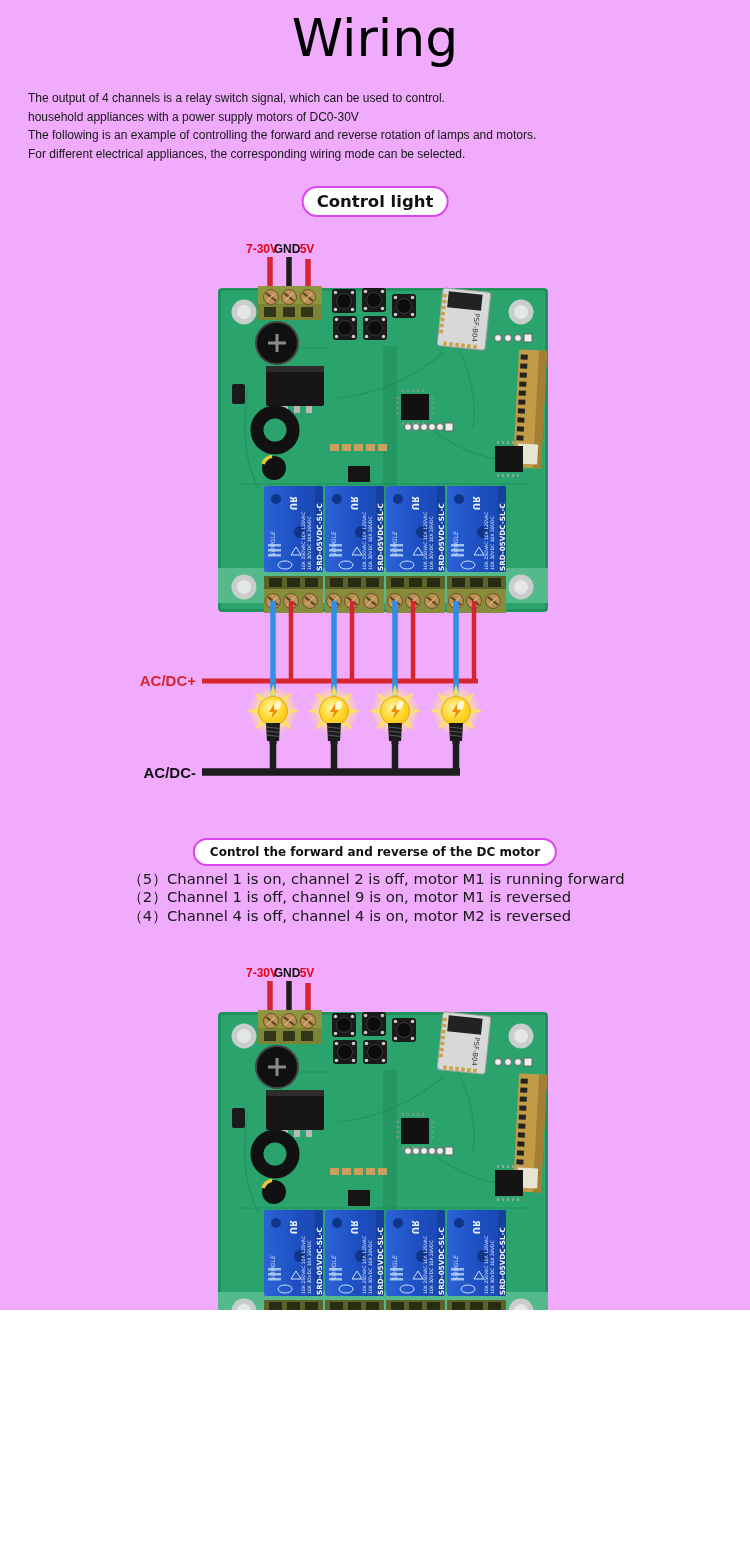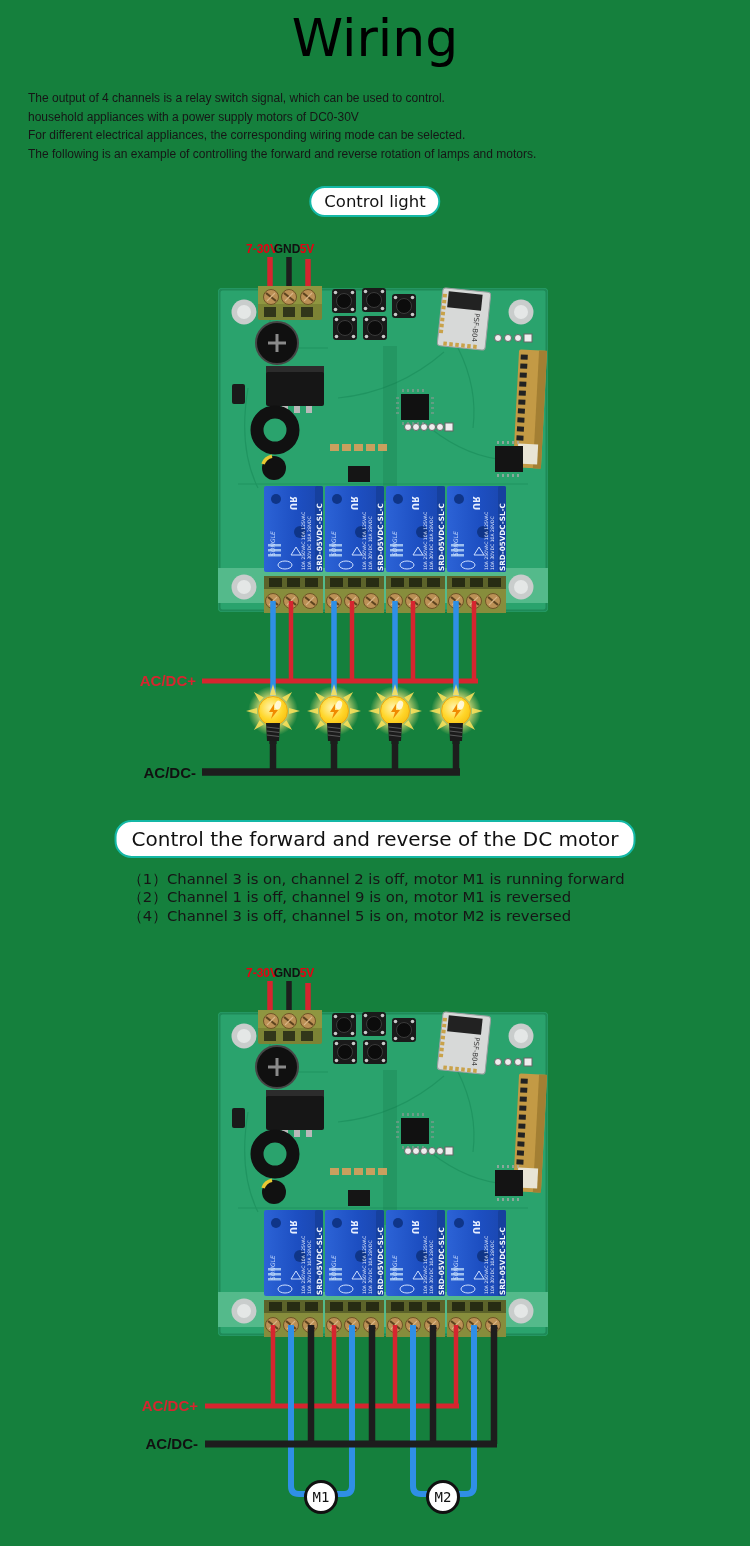--- a/index.html
+++ b/index.html
@@ -1,52 +1,52 @@
 <!DOCTYPE html>
 <html><head>
 <meta charset="utf-8">
 <style>
   html,body{margin:0;padding:0;background:#fff;}
-  .canvas{position:relative;width:750px;height:1546px;background:#15803d;overflow:hidden;
+  .canvas{position:relative;width:750px;height:1310px;background:#f0abfc;overflow:hidden;
           font-family:"DejaVu Sans",sans-serif;}
   .page-title{position:absolute;top:8px;left:0;right:0;text-align:center;
               font-size:52px;font-weight:500;color:#000;letter-spacing:0;}
   .intro{position:absolute;left:28px;top:89px;font-family:"Liberation Sans",sans-serif;
          font-size:12px;line-height:18.6px;color:#161616;white-space:nowrap;}
-  .pill{position:absolute;left:50%;transform:translateX(-50%);border:2px solid #14b8a6;
-        border-radius:17px;background:#fff;font-weight:normal;color:#111;white-space:nowrap;}
+  .pill{position:absolute;left:50%;transform:translateX(-50%);border:2px solid #d946ef;
+        border-radius:17px;background:#fff;font-weight:bold;color:#111;white-space:nowrap;}
   .pill-light{top:186px;font-size:16.5px;padding:4px 13px;}
-  .pill-motor{top:820px;font-size:20px;padding:5px 15px;}
+  .pill-motor{top:838px;font-size:12px;padding:5px 15px;}
   .steps{position:absolute;left:128px;top:870px;font-size:14.8px;line-height:18.4px;
          color:#161616;white-space:nowrap;}
   svg.overlay{position:absolute;left:0;top:0;pointer-events:none;}
   .buslabel{font-family:"Liberation Sans",sans-serif;font-weight:bold;font-size:15px;}
   .pwrlabel{font-family:"Liberation Sans",sans-serif;font-weight:bold;font-size:12px;}
 </style>
 </head>
 <body>
 
 <div class="canvas">
 
   <div class="page-title">Wiring</div>
 
   <div class="intro">
     <div>The output of 4 channels is a relay switch signal, which can be used to control.</div>
     <div>household appliances with a power supply motors of DC0-30V</div>
+    <div>The following is an example of controlling the forward and reverse rotation of lamps and motors.</div>
     <div>For different electrical appliances, the corresponding wiring mode can be selected.</div>
-    <div>The following is an example of controlling the forward and reverse rotation of lamps and motors.</div>
   </div>
 
   <div class="pill pill-light">Control light</div>
   <div class="pill pill-motor">Control the forward and reverse of the DC motor</div>
 
   <div class="steps">
-    <div>（1）Channel 3 is on, channel 2 is off, motor M1 is running forward</div>
+    <div>（5）Channel 1 is on, channel 2 is off, motor M1 is running forward</div>
     <div>（2）Channel 1 is off, channel 9 is on, motor M1 is reversed</div>
-    <div>（4）Channel 3 is off, channel 5 is on, motor M2 is reversed</div>
+    <div>（4）Channel 4 is off, channel 4 is on, motor M2 is reversed</div>
   </div>
 
   <svg class="overlay" width="750" height="1546" viewBox="0 0 750 1546">
     <defs>
       <linearGradient id="relayGrad" x1="0" y1="0" x2="1" y2="0">
         <stop offset="0" stop-color="#2c63d6"></stop>
         <stop offset="0.55" stop-color="#1d4fc2"></stop>
         <stop offset="1" stop-color="#1a46ae"></stop>
       </linearGradient>
       <radialGradient id="bulbGrad" cx="0.42" cy="0.38" r="0.75">

